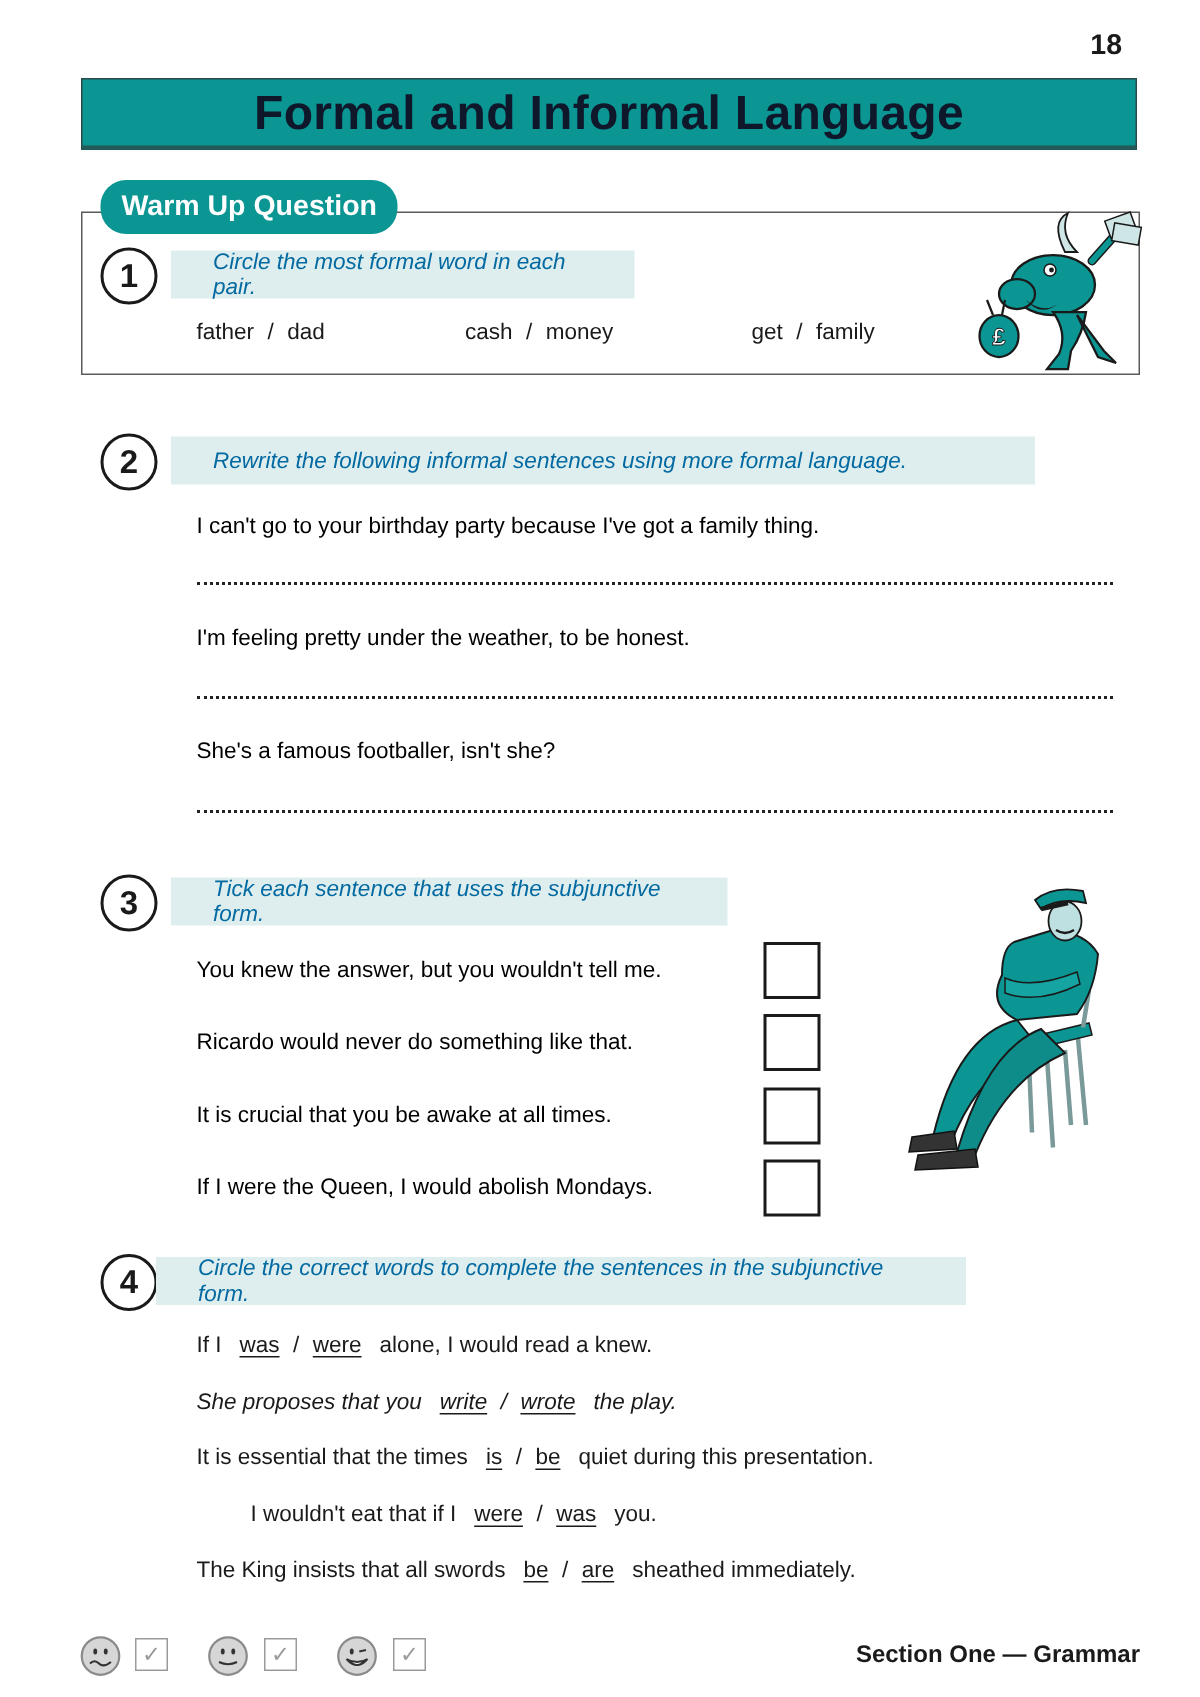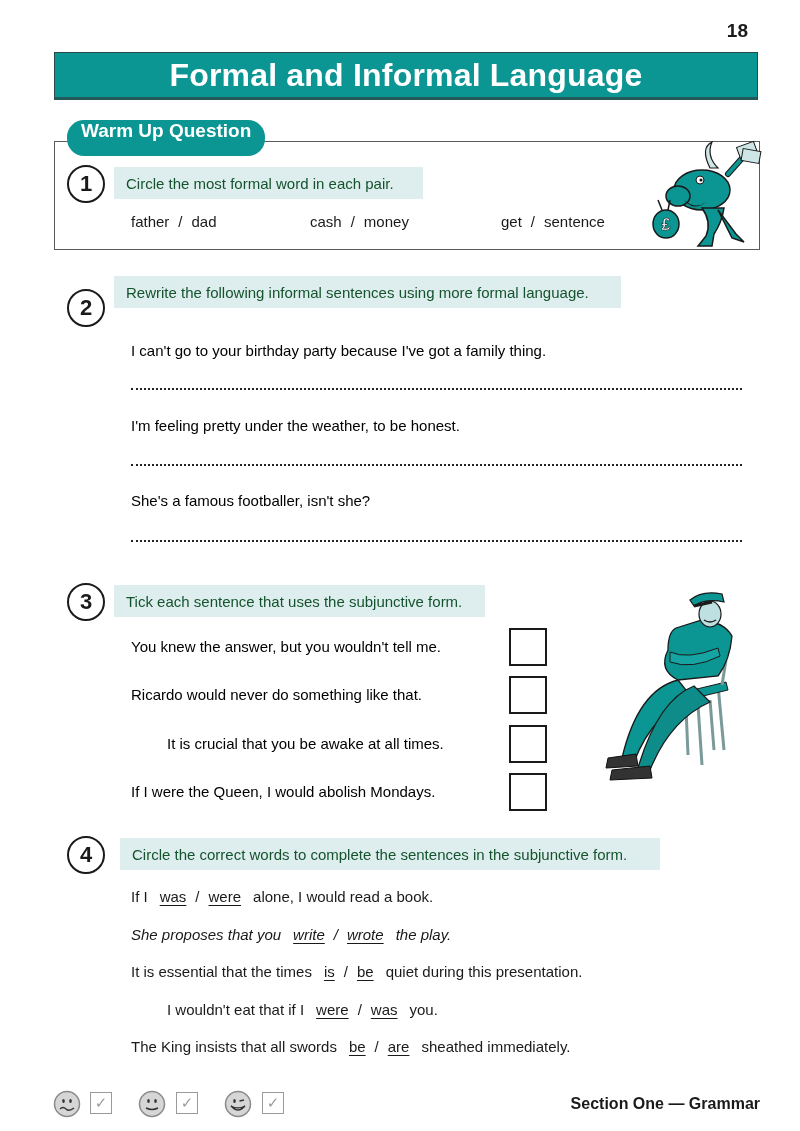--- a/index.html
+++ b/index.html
@@ -11,41 +11,41 @@
       position: absolute; top: 20px; right: 52px;
       font-size: 19px; font-weight: bold; color: #1a1a1a;
     }
     .title-banner {
       position: absolute; left: 54px; top: 52px; width: 704px; height: 48px;
       background: #0b9593; border: 1px solid #2a4a4a; box-sizing: border-box;
       border-bottom: 3px solid #245959;
       display: flex; align-items: center; justify-content: center;
     }
     .title-banner span {
-      color: #ffffff; font-size: 32px; font-weight: bold; letter-spacing: 0.2px;
+      color: #0f172a; font-size: 32px; font-weight: bold; letter-spacing: 0.2px;
     }
     .warmup-box {
       position: absolute; left: 54px; top: 141px; width: 706px; height: 109px;
       border: 1.5px solid #5a5a5a; box-sizing: border-box;
     }
     .warmup-tab {
       position: absolute; left: 67px; top: 120px; height: 36px; padding: 0 14px;
-      background: #0b9593; display: flex;  border-radius: 17px;
+      background: #0b9593; display: flex; align-items: center; border-radius: 17px;
     }
     .warmup-tab span { color: #fff; font-size: 19px; font-weight: bold; }
     .q-num {
       position: absolute; width: 38px; height: 38px; border: 2px solid #1a1a1a;
       border-radius: 50%; box-sizing: border-box; display: flex;
       align-items: center; justify-content: center;
       font-size: 22px; font-weight: bold; background: #fff;
     }
     .instruction {
       position: absolute; height: 32px; background: #deeeee;
-      display: flex; align-items: center; padding: 0 12px; box-sizing: border-box;
-      font-size: 15px; color: #14532d;
+      display: flex; align-items: center; padding: 0 28px; box-sizing: border-box;
+      font-size: 15px; color: #0369a1; font-style: italic;
     }
     .line-text {
       position: absolute; left: 131px; font-size: 15px; color: #000000; white-space: nowrap;
     }
     .dots {
       position: absolute; left: 131px; width: 611px; height: 0;
       border-bottom: 2.5px dotted #222;
     }
     .pair { position: absolute; top: 213px; font-size: 15px; white-space: nowrap; }
     .pair .sep { margin: 0 9px; }
@@ -86,21 +86,21 @@
 <div class="q-num" style="left:67px; top:165px;">1</div>
 <div class="instruction" style="left:114px; top:167px; width:309px;">Circle the most formal word in each pair.</div>
 
 <div class="pair" style="left:131px;">
   <span>father</span><span class="sep">/</span><span>dad</span>
 </div>
 <div class="pair" style="left:310px;">
   <span>cash</span><span class="sep">/</span><span>money</span>
 </div>
 <div class="pair" style="left:501px;">
-  <span>get</span><span class="sep">/</span><span>sentence</span>
+  <span>get</span><span class="sep">/</span><span>family</span>
 </div>
 
 <svg class="illus" style="left:640px; top:138px;" width="122" height="118" viewBox="0 0 122 118">
   <path d="M70 30 Q60 10 72 4 Q66 18 78 30 Z" fill="#cfe6e6" stroke="#1a1a1a" stroke-width="1.2"></path>
   <ellipse cx="62" cy="52" rx="28" ry="20" fill="#0b9593" stroke="#1a1a1a" stroke-width="1.5"></ellipse>
   <ellipse cx="38" cy="58" rx="12" ry="10" fill="#0b9593" stroke="#1a1a1a" stroke-width="1.5"></ellipse>
   <path d="M44 62 Q54 74 66 64 Q56 72 44 62 Z" fill="#1a1a1a"></path>
   <circle cx="60" cy="42" r="4" fill="#fff" stroke="#1a1a1a"></circle>
   <circle cx="61" cy="42" r="1.6" fill="#1a1a1a"></circle>
   <path d="M62 70 Q72 84 66 98 L58 108 L72 108 L74 96 Q82 84 84 70 Z" fill="#0b9593" stroke="#1a1a1a" stroke-width="1.5"></path>
@@ -108,37 +108,37 @@
   <path d="M88 36 L104 18" stroke="#1a1a1a" stroke-width="6" stroke-linecap="round"></path>
   <path d="M88 36 L104 18" stroke="#0b9593" stroke-width="4" stroke-linecap="round"></path>
   <rect x="98" y="6" width="18" height="12" fill="#cfe6e6" stroke="#1a1a1a" transform="rotate(-20 107 12)"></rect>
   <rect x="102" y="12" width="18" height="12" fill="#cfe6e6" stroke="#1a1a1a" transform="rotate(10 111 18)"></rect>
   <ellipse cx="26" cy="86" rx="13" ry="14" fill="#0b9593" stroke="#1a1a1a" stroke-width="1.5"></ellipse>
   <path d="M22 72 L18 62 M28 72 L30 62" stroke="#1a1a1a" stroke-width="1.5"></path>
   <text x="26" y="92" text-anchor="middle" font-size="16" font-weight="bold" fill="#fff" stroke="#1a1a1a" stroke-width="0.6" font-family="Liberation Sans, sans-serif">£</text>
 </svg>
 
 <div class="q-num" style="left:67px; top:289px;">2</div>
-<div class="instruction" style="left:114px; top:276px; width:507px;">Rewrite the following informal sentences using more formal language.</div>
+<div class="instruction" style="left:114px; top:291px; width:576px;">Rewrite the following informal sentences using more formal language.</div>
 
 <div class="line-text" style="top:342px;">I can't go to your birthday party because I've got a family thing.</div>
 <div class="dots" style="top:388px;"></div>
 <div class="line-text" style="top:417px;">I'm feeling pretty under the weather, to be honest.</div>
 <div class="dots" style="top:464px;"></div>
 <div class="line-text" style="top:492px;">She's a famous footballer, isn't she?</div>
 <div class="dots" style="top:540px;"></div>
 
 <div class="q-num" style="left:67px; top:583px;">3</div>
 <div class="instruction" style="left:114px; top:585px; width:371px;">Tick each sentence that uses the subjunctive form.</div>
 
 <div class="line-text" style="top:638px;">You knew the answer, but you wouldn't tell me.</div>
 <div class="tickbox" style="top:628px;"></div>
 <div class="line-text" style="top:686px;">Ricardo would never do something like that.</div>
 <div class="tickbox" style="top:676px;"></div>
-<div class="line-text" style="top:735px;margin-left:36px;">It is crucial that you be awake at all times.</div>
+<div class="line-text" style="top:735px;">It is crucial that you be awake at all times.</div>
 <div class="tickbox" style="top:725px;"></div>
 <div class="line-text" style="top:783px;">If I were the Queen, I would abolish Mondays.</div>
 <div class="tickbox" style="top:773px;"></div>
 
 <svg class="illus" style="left:598px; top:590px;" width="160" height="195" viewBox="0 0 160 195">
 
   <path d="M120 95 L126 160 M100 115 L104 175 M112 110 L116 160 M88 118 L90 165" stroke="#7a9a9a" stroke-width="3" fill="none"></path>
   <path d="M80 112 L130 100 L128 92 L78 104 Z" fill="#0b9593" stroke="#1a1a1a" stroke-width="1"></path>
   <path d="M124 95 L128 70" stroke="#7a9a9a" stroke-width="3"></path>
 
@@ -153,24 +153,24 @@
   <path d="M14 180 L52 176 L54 188 L12 190 Z" fill="#333" stroke="#111"></path>
 
   <ellipse cx="112" cy="24" rx="11" ry="13" fill="#bfe0e0" stroke="#1a1a1a" stroke-width="1.2"></ellipse>
   <path d="M106 30 Q112 34 118 30" stroke="#1a1a1a" stroke-width="1.5" fill="none"></path>
 
   <path d="M92 10 Q104 0 124 4 L126 12 Q108 8 96 16 Z" fill="#0b9593" stroke="#1a1a1a" stroke-width="1.2"></path>
   <path d="M96 16 L114 12" stroke="#1a1a1a" stroke-width="3"></path>
 </svg>
 
 <div class="q-num" style="left:67px; top:836px;">4</div>
-<div class="instruction" style="left:120px; top:838px; width:540px;">Circle the correct words to complete the sentences in the subjunctive form.</div>
+<div class="instruction" style="left:104px; top:838px; width:540px;">Circle the correct words to complete the sentences in the subjunctive form.</div>
 
 <div class="choice-line" style="top:888px;">
-  <span>If I</span><span class="sp"></span><span class="sp"></span><span class="opt">was</span><span class="slash">/</span><span class="opt">were</span><span class="sp"></span><span class="sp"></span><span>alone, I would read a book.</span>
+  <span>If I</span><span class="sp"></span><span class="sp"></span><span class="opt">was</span><span class="slash">/</span><span class="opt">were</span><span class="sp"></span><span class="sp"></span><span>alone, I would read a knew.</span>
 </div>
 <div class="choice-line" style="top:926px;font-style:italic;">
   <span>She proposes that you</span><span class="sp"></span><span class="sp"></span><span class="opt">write</span><span class="slash">/</span><span class="opt">wrote</span><span class="sp"></span><span class="sp"></span><span>the play.</span>
 </div>
 <div class="choice-line" style="top:963px;">
   <span>It is essential that the times</span><span class="sp"></span><span class="sp"></span><span class="opt">is</span><span class="slash">/</span><span class="opt">be</span><span class="sp"></span><span class="sp"></span><span>quiet during this presentation.</span>
 </div>
 <div class="choice-line" style="top:1001px;margin-left:36px;">
   <span>I wouldn't eat that if I</span><span class="sp"></span><span class="sp"></span><span class="opt">were</span><span class="slash">/</span><span class="opt">was</span><span class="sp"></span><span class="sp"></span><span>you.</span>
 </div>

